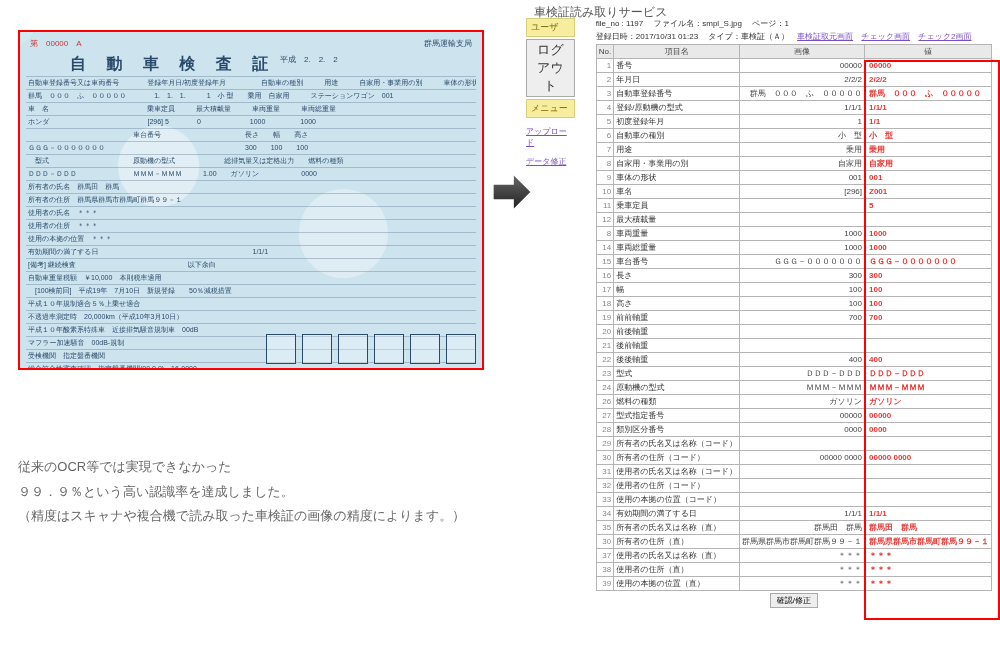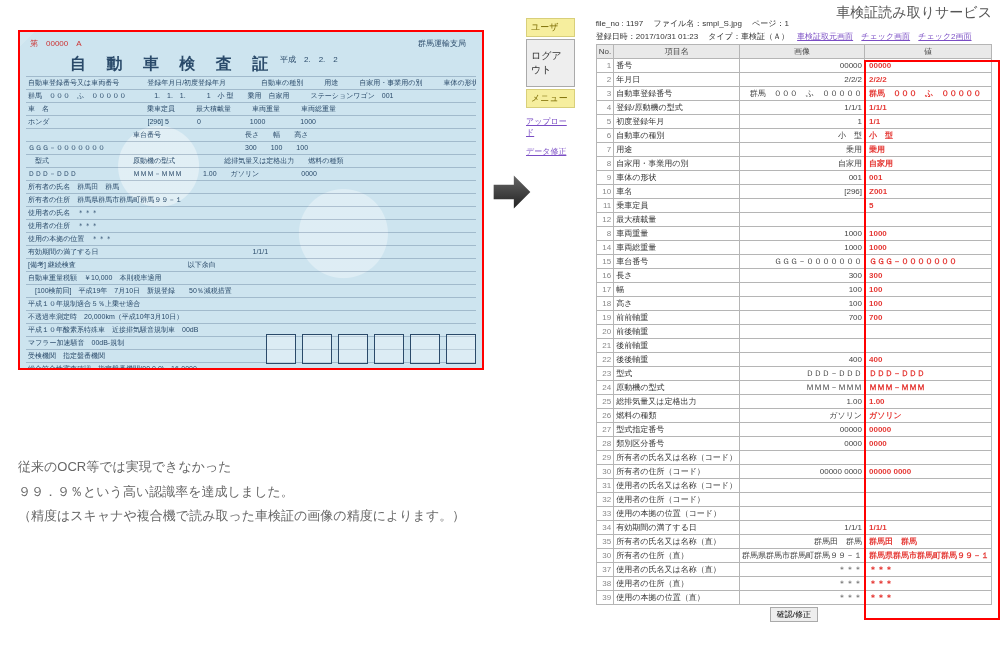--- a/index.html
+++ b/index.html
@@ -6,38 +6,38 @@
   .stage{position:relative;width:1000px;height:650px;overflow:hidden}
   
   .cert{position:absolute;left:18px;top:30px;width:466px;height:340px;border:2px solid red;
         background:#cde4ef;box-sizing:border-box;overflow:hidden}
   .cert .watermark{position:absolute;inset:0;background:
      radial-gradient(circle at 30% 40%,rgba(255,255,255,.4)0 40px,transparent 41px),
      radial-gradient(circle at 70% 60%,rgba(255,255,255,.35)0 44px,transparent 45px),
      linear-gradient(135deg,rgba(255,255,255,.15)0 10px,transparent 10px 20px);}
   .cert-title{position:absolute;top:22px;left:50px;font-size:16px;letter-spacing:8px;font-weight:bold;color:#2a4a6a}
   .cert-no{position:absolute;top:6px;left:10px;font-size:8px;color:#c33}
-  .cert-right{position:absolute;top:6px;right:16px;font-size:8px;color:#2a4a6a}
+  .cert-right{position:absolute;top:6px;right:10px;font-size:8px;color:#2a4a6a}
   .cert-lines{position:absolute;top:44px;left:6px;right:6px;bottom:36px}
   .cert-lines .row{height:12px;border-top:1px solid rgba(30,60,100,.25);font-size:7px;color:#2a4a6a;
                    display:flex;align-items:center;padding:0 2px;white-space:nowrap;overflow:hidden}
   .cert-boxes{position:absolute;bottom:4px;right:6px;display:flex;gap:6px}
   .cert-boxes span{width:28px;height:28px;border:1px solid #2a4a6a;display:inline-block;background:rgba(255,255,255,.3)}
   
   .arrow{position:absolute;left:490px;top:170px}
   .arrow svg{width:44px;height:44px}
   
   .caption{position:absolute;left:18px;top:455px;font-size:13px;line-height:1.9;color:#666}
   
   .app{position:absolute;right:8px;top:4px;width:466px;height:640px;font-size:9px}
-  .app-title{position:absolute;top:0;left:8px;right:0;text-align:right;font-size:14px;color:#555}
+  .app-title{position:absolute;top:0;left:8px;right:0;text-align:left;font-size:12px;color:#555}
   .app-body{position:absolute;top:14px;left:0;right:0;bottom:0;display:flex;gap:21px}
   .side{width:58px}
   .side .yel{background:#f6ee9e;padding:2px 4px;color:#7a6a00;border:1px solid #d8cf7a;margin-bottom:2px;font-size:9px}
-  .side .btn{border:1px solid #aaa;background:#eee;padding:9px 4px;margin:2px 0;font-size:10px;}
+  .side .btn{border:1px solid #aaa;background:#eee;padding:1px 4px;margin:2px 0;font-size:13px;text-align:center}
   .side .lnk{color:#7a4dc4;text-decoration:underline;font-size:8px;margin:8px 0;cursor:pointer}
   .main{flex:1;position:relative}
   .meta{font-size:8px;color:#333;margin-bottom:2px;white-space:nowrap}
   .meta b{font-weight:normal}
   .meta .lnk{color:#7a4dc4;text-decoration:underline;margin-left:6px}
   table{border-collapse:collapse;width:100%}
   th,td{border:1px solid #b5b5b5;padding:0 2px;height:13px;font-size:8px;line-height:13px;white-space:nowrap;overflow:hidden}
   th{background:#e9e9e9;font-weight:normal;color:#444}
   td.num{text-align:right;color:#888;width:18px}
   td.name{width:120px}
@@ -281,26 +281,20 @@
                 <td class="img">ＤＤＤ－ＤＤＤ</td>
                 <td class="val">ＤＤＤ－ＤＤＤ</td>
               </tr>
               <tr>
                 <td class="num">24</td>
                 <td class="name">原動機の型式</td>
                 <td class="img">ＭＭＭ－ＭＭＭ</td>
                 <td class="val">ＭＭＭ－ＭＭＭ</td>
               </tr>
               <tr>
-                <td class="num">25</td>
-                <td class="name">総排気量又は定格出力</td>
-                <td class="img">1.00</td>
-                <td class="val">1.00</td>
-              </tr>
-              <tr>
                 <td class="num">26</td>
                 <td class="name">燃料の種類</td>
                 <td class="img">ガソリン</td>
                 <td class="val">ガソリン</td>
               </tr>
               <tr>
                 <td class="num">27</td>
                 <td class="name">型式指定番号</td>
                 <td class="img">00000</td>
                 <td class="val">00000</td>

